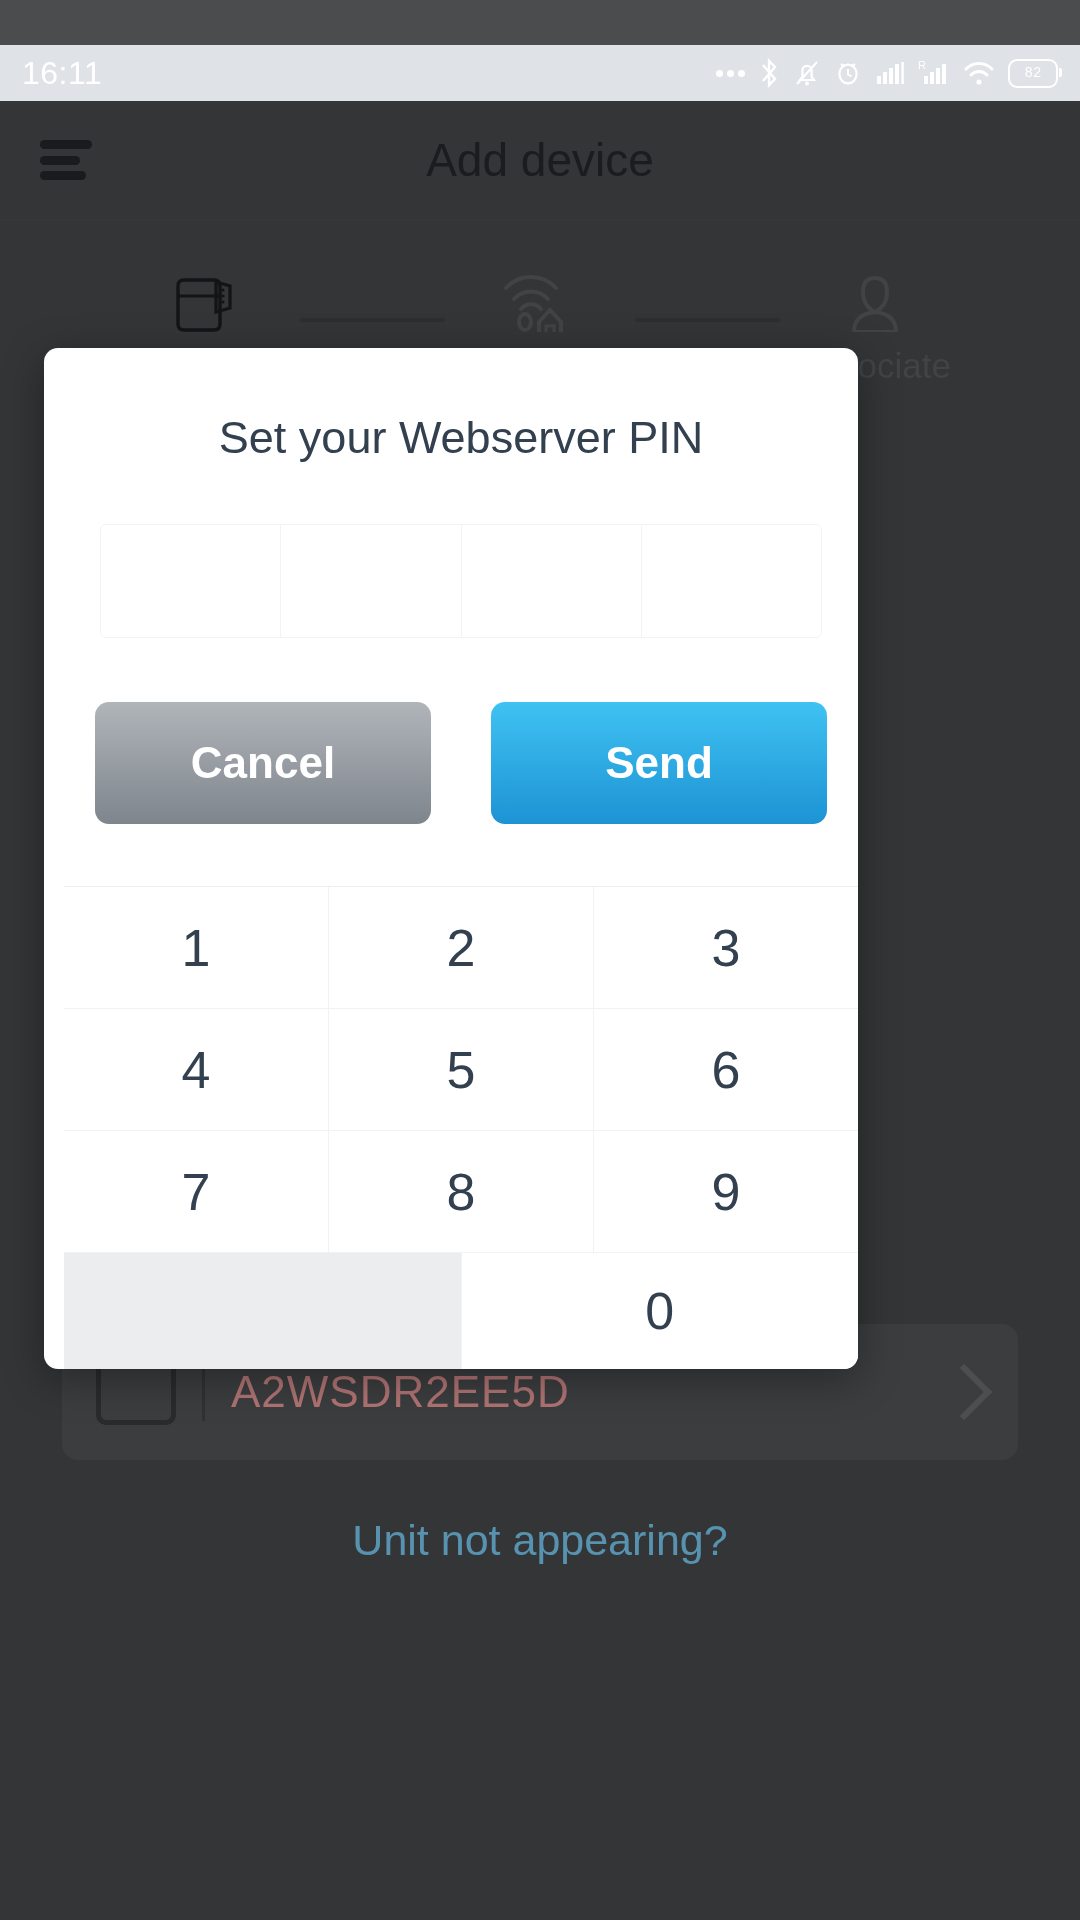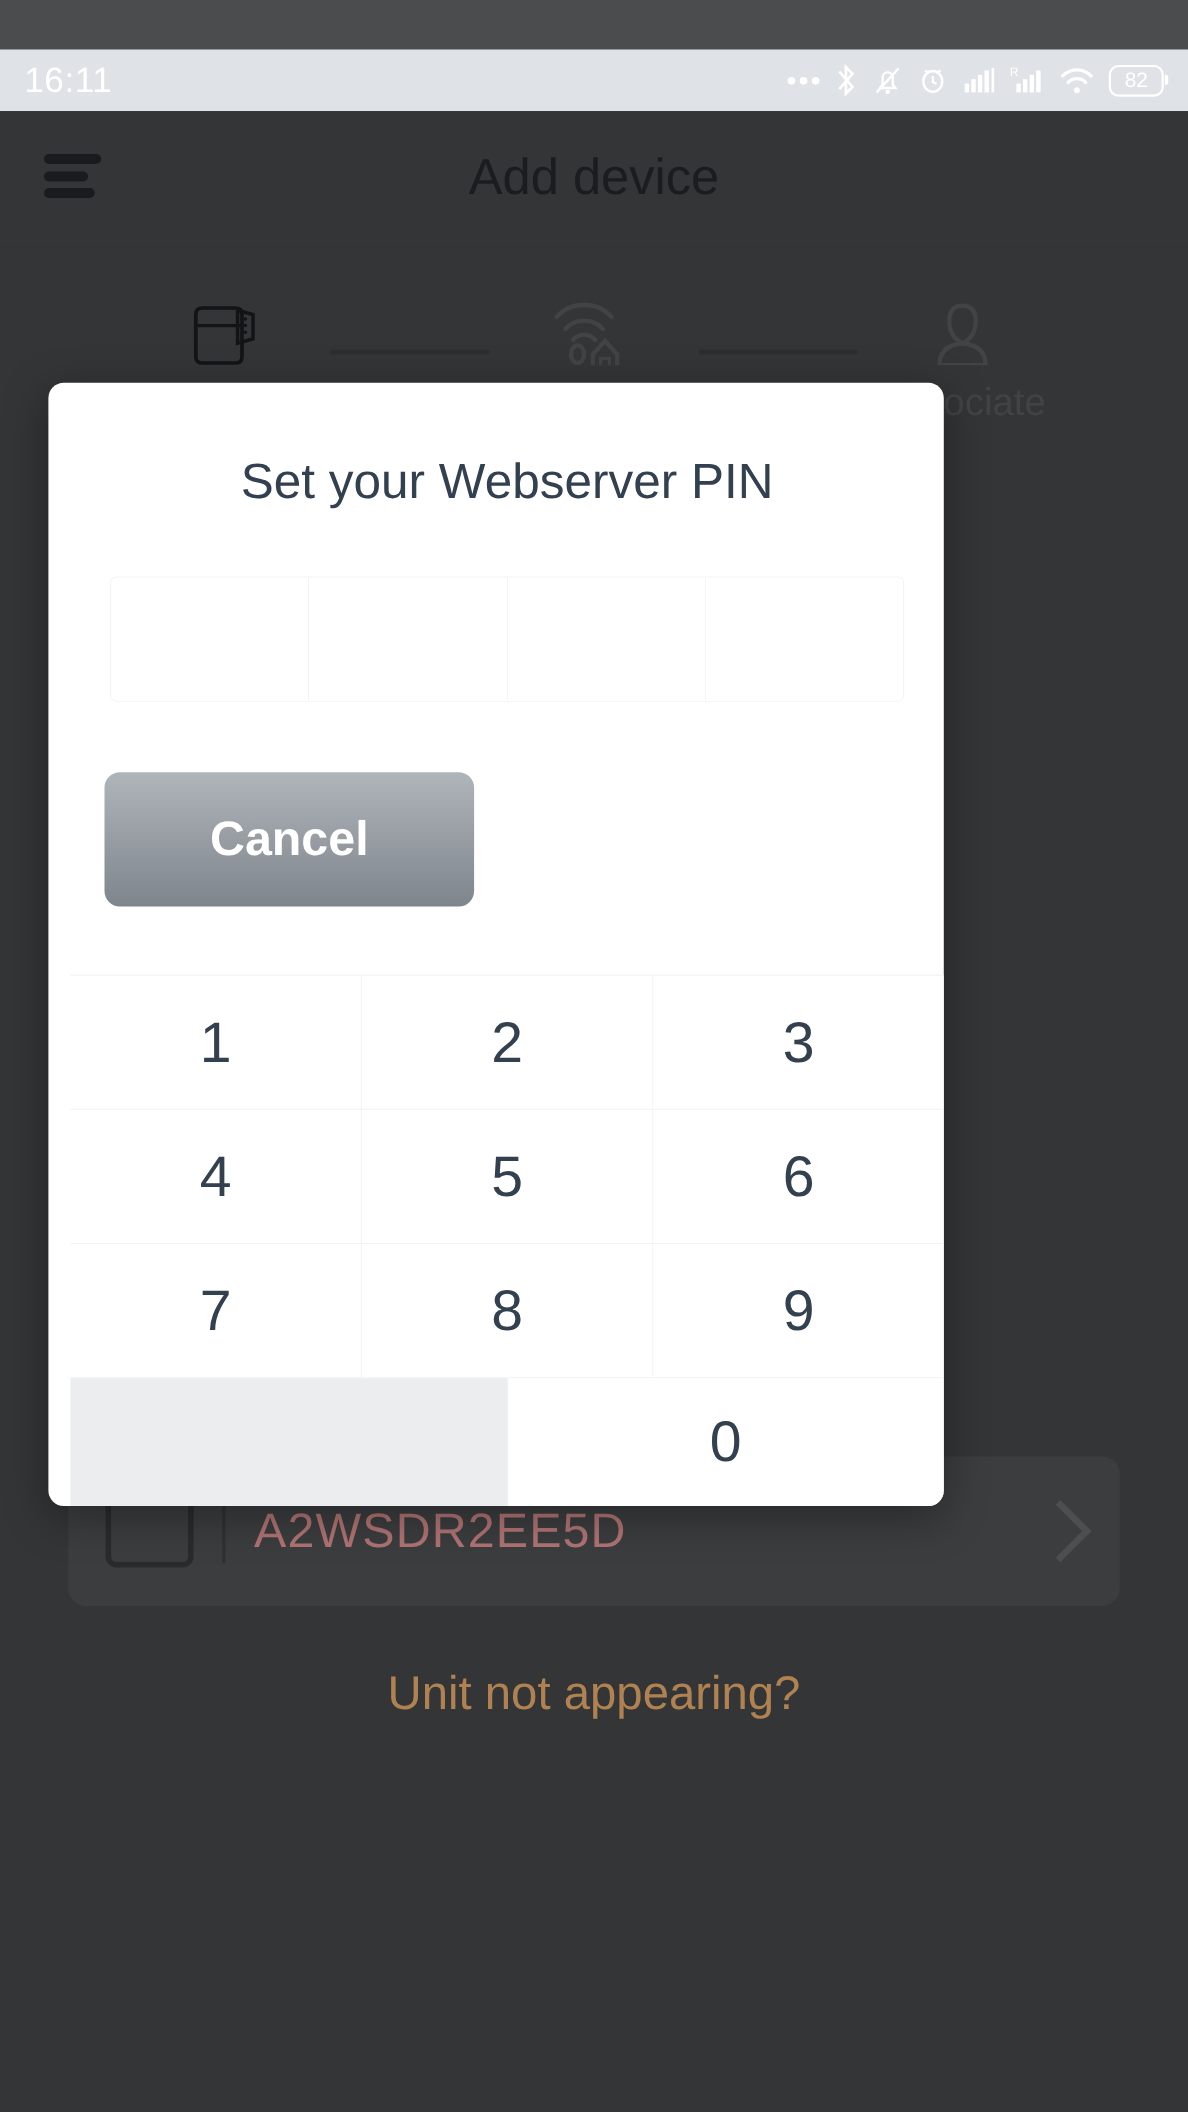--- a/index.html
+++ b/index.html
@@ -20,21 +20,21 @@
   .sb-time{color:#ffffff;font-size:32px;letter-spacing:0.5px;font-weight:400;}
   .sb-right{margin-left:auto;display:flex;align-items:center;gap:13px;}
   .sb-ico{display:block;}
   .sb-dots{display:flex;gap:4px;align-items:flex-end;}
   .sb-dots i{width:7px;height:7px;border-radius:50%;background:#fff;display:block;}
   .batt{
     width:46px;height:25px;border:2.5px solid #fff;border-radius:9px;
     display:flex;align-items:center;justify-content:center;position:relative;
   }
   .batt:after{content:"";position:absolute;right:-6px;top:7px;width:3px;height:9px;background:#fff;border-radius:0 2px 2px 0;}
-  .batt span{color:#fff;font-size:19px;line-height:1;}
+  .batt span{color:#fff;font-size:14px;line-height:1;font-family:Liberation Mono, monospace;}
 
   
   .app{
     position:absolute;left:0;top:56px;width:1080px;height:1864px;
     background:#4a4c4e;overflow:hidden;
   }
   .appbar{
     position:relative;height:118px;display:flex;align-items:center;
     border-bottom:1px solid #4f5153;
   }
@@ -73,21 +73,21 @@
   .devcard .chk{
     width:70px;height:56px;border:5px solid #3b3e41;border-radius:10px;flex:0 0 auto;
   }
   .devcard .vdiv{width:3px;height:58px;background:#44474a;margin:0 26px;}
   .devcard .sn{color:#fca5a5;font-size:44px;letter-spacing:1px;}
   .devcard .chev{
     margin-left:auto;width:34px;height:34px;border-right:6px solid #6d7073;
     border-top:6px solid #6d7073;transform:rotate(45deg);
   }
   .bgfoot{
-    position:absolute;left:0;top:1410px;width:1080px;text-align:center;color:#fdba74;
+    position:absolute;left:0;top:1410px;width:1080px;text-align:center;color:#7dd3fc;
   }
   .bgfoot div{font-size:43px;line-height:1.35;}
 
   
   .scrim{position:absolute;left:0;top:56px;width:1080px;height:1864px;background:rgba(0,0,0,0.30);}
 
   
   .dialog{
     position:absolute;left:44px;top:303px;width:794px;
     background:#ffffff;border-radius:14px;overflow:hidden;
@@ -269,20 +269,21 @@
 
     <div class="pinrow">
       <div class="pincell"></div>
       <div class="pincell"></div>
       <div class="pincell"></div>
       <div class="pincell"></div>
     </div>
 
     <div class="btnrow">
       <div class="btn btn-cancel">Cancel</div>
+      <div class="btn btn-send">Send</div>
     </div>
 
     <div class="keypad">
       <div class="kp-row">
         <div class="key">1</div>
         <div class="key">2</div>
         <div class="key">3</div>
       </div>
       <div class="kp-row">
         <div class="key">4</div>

